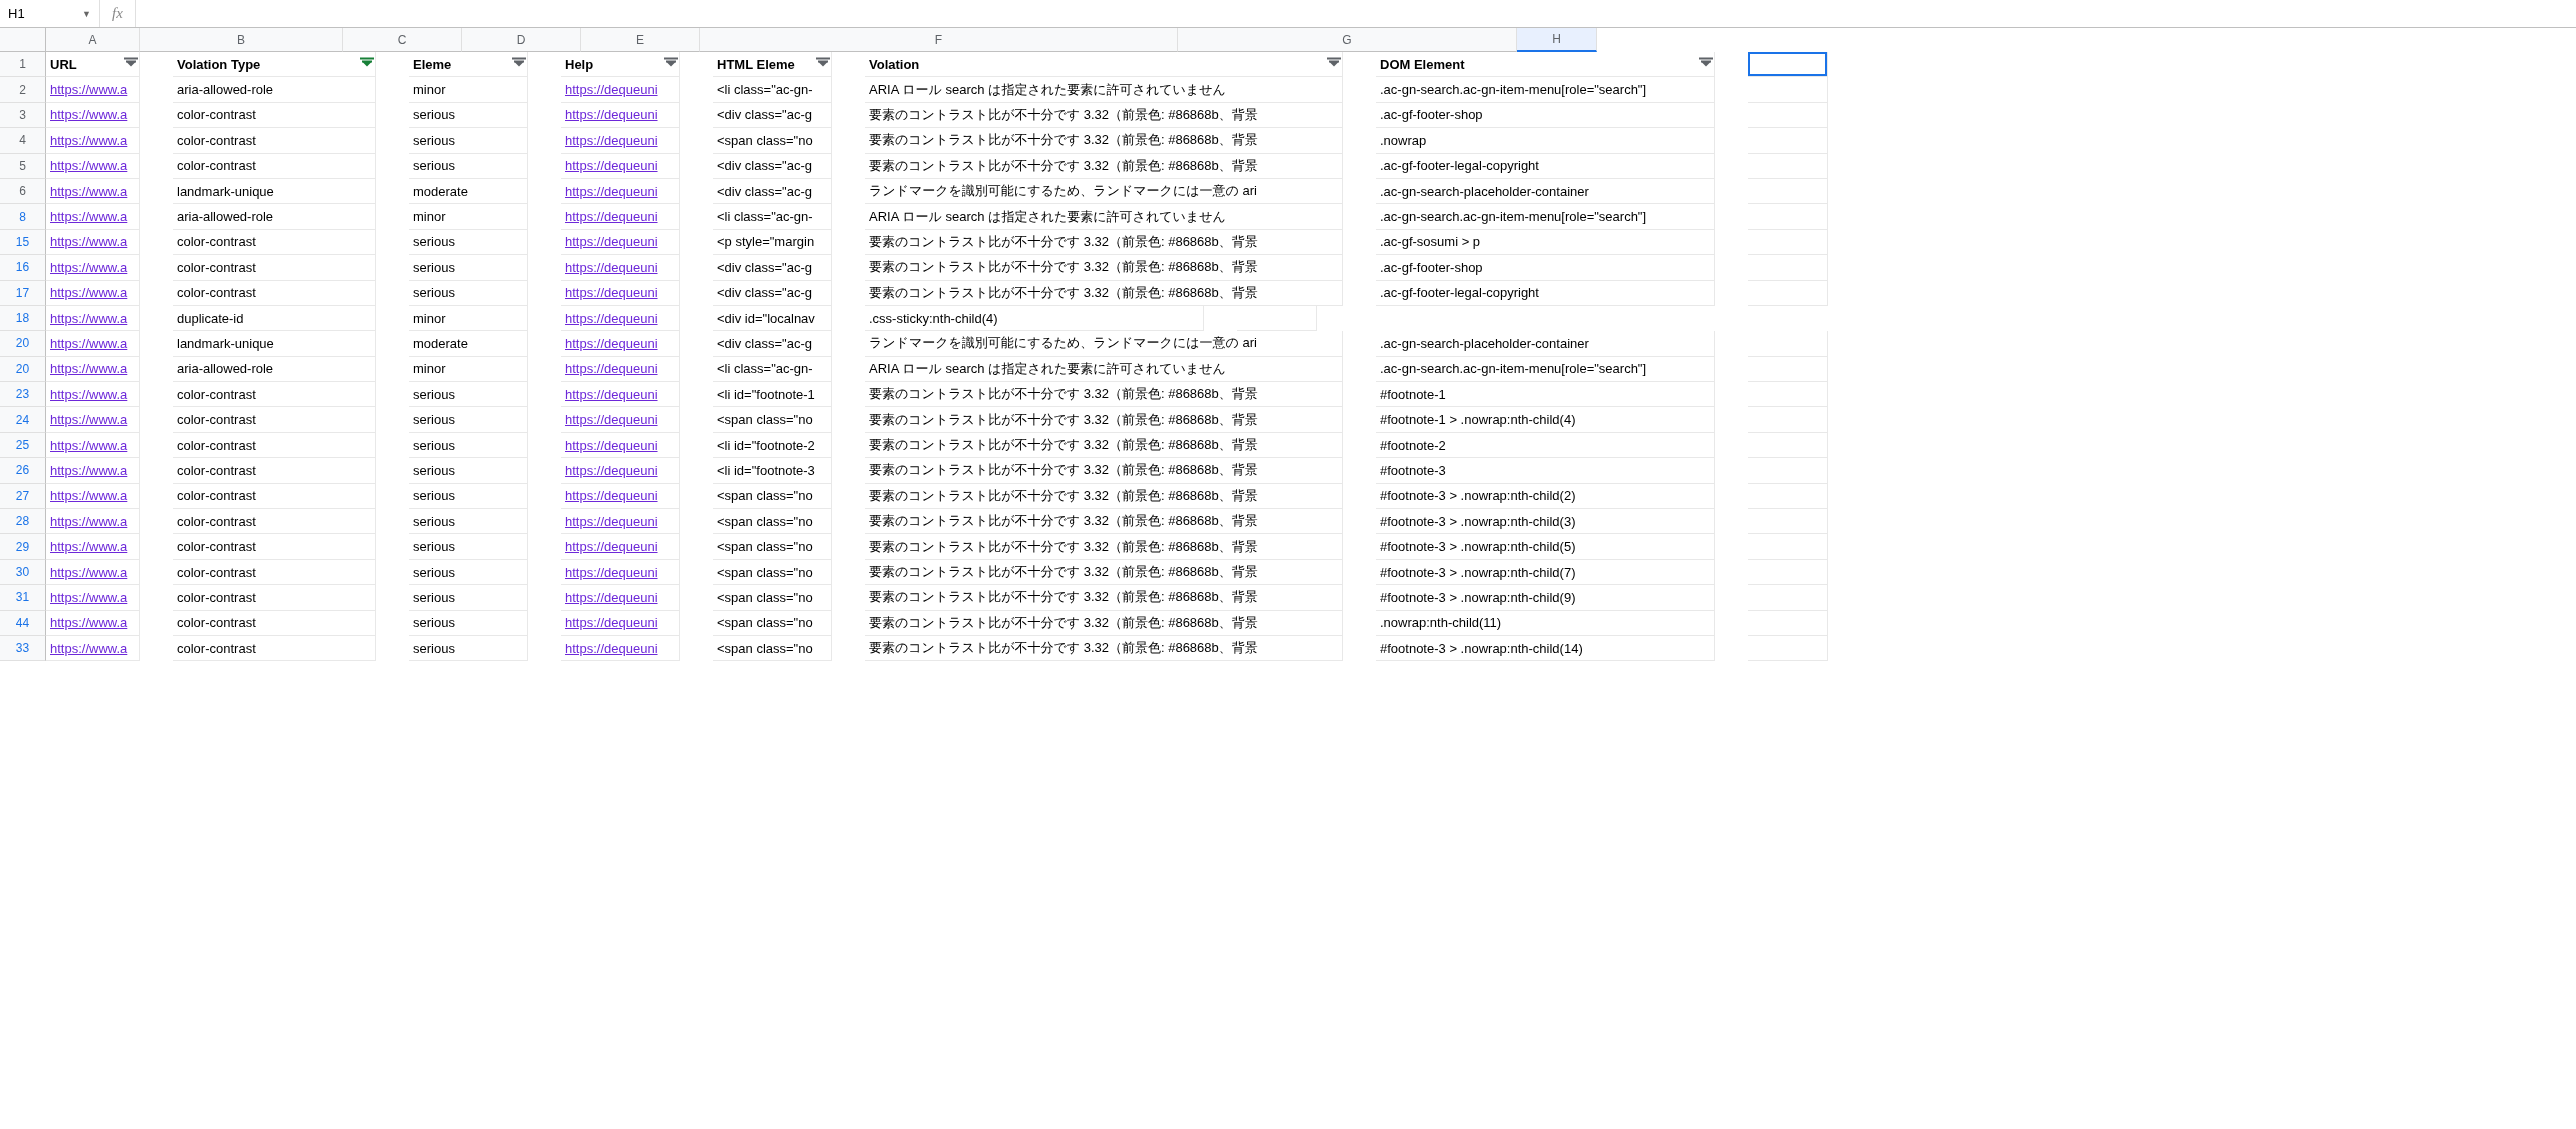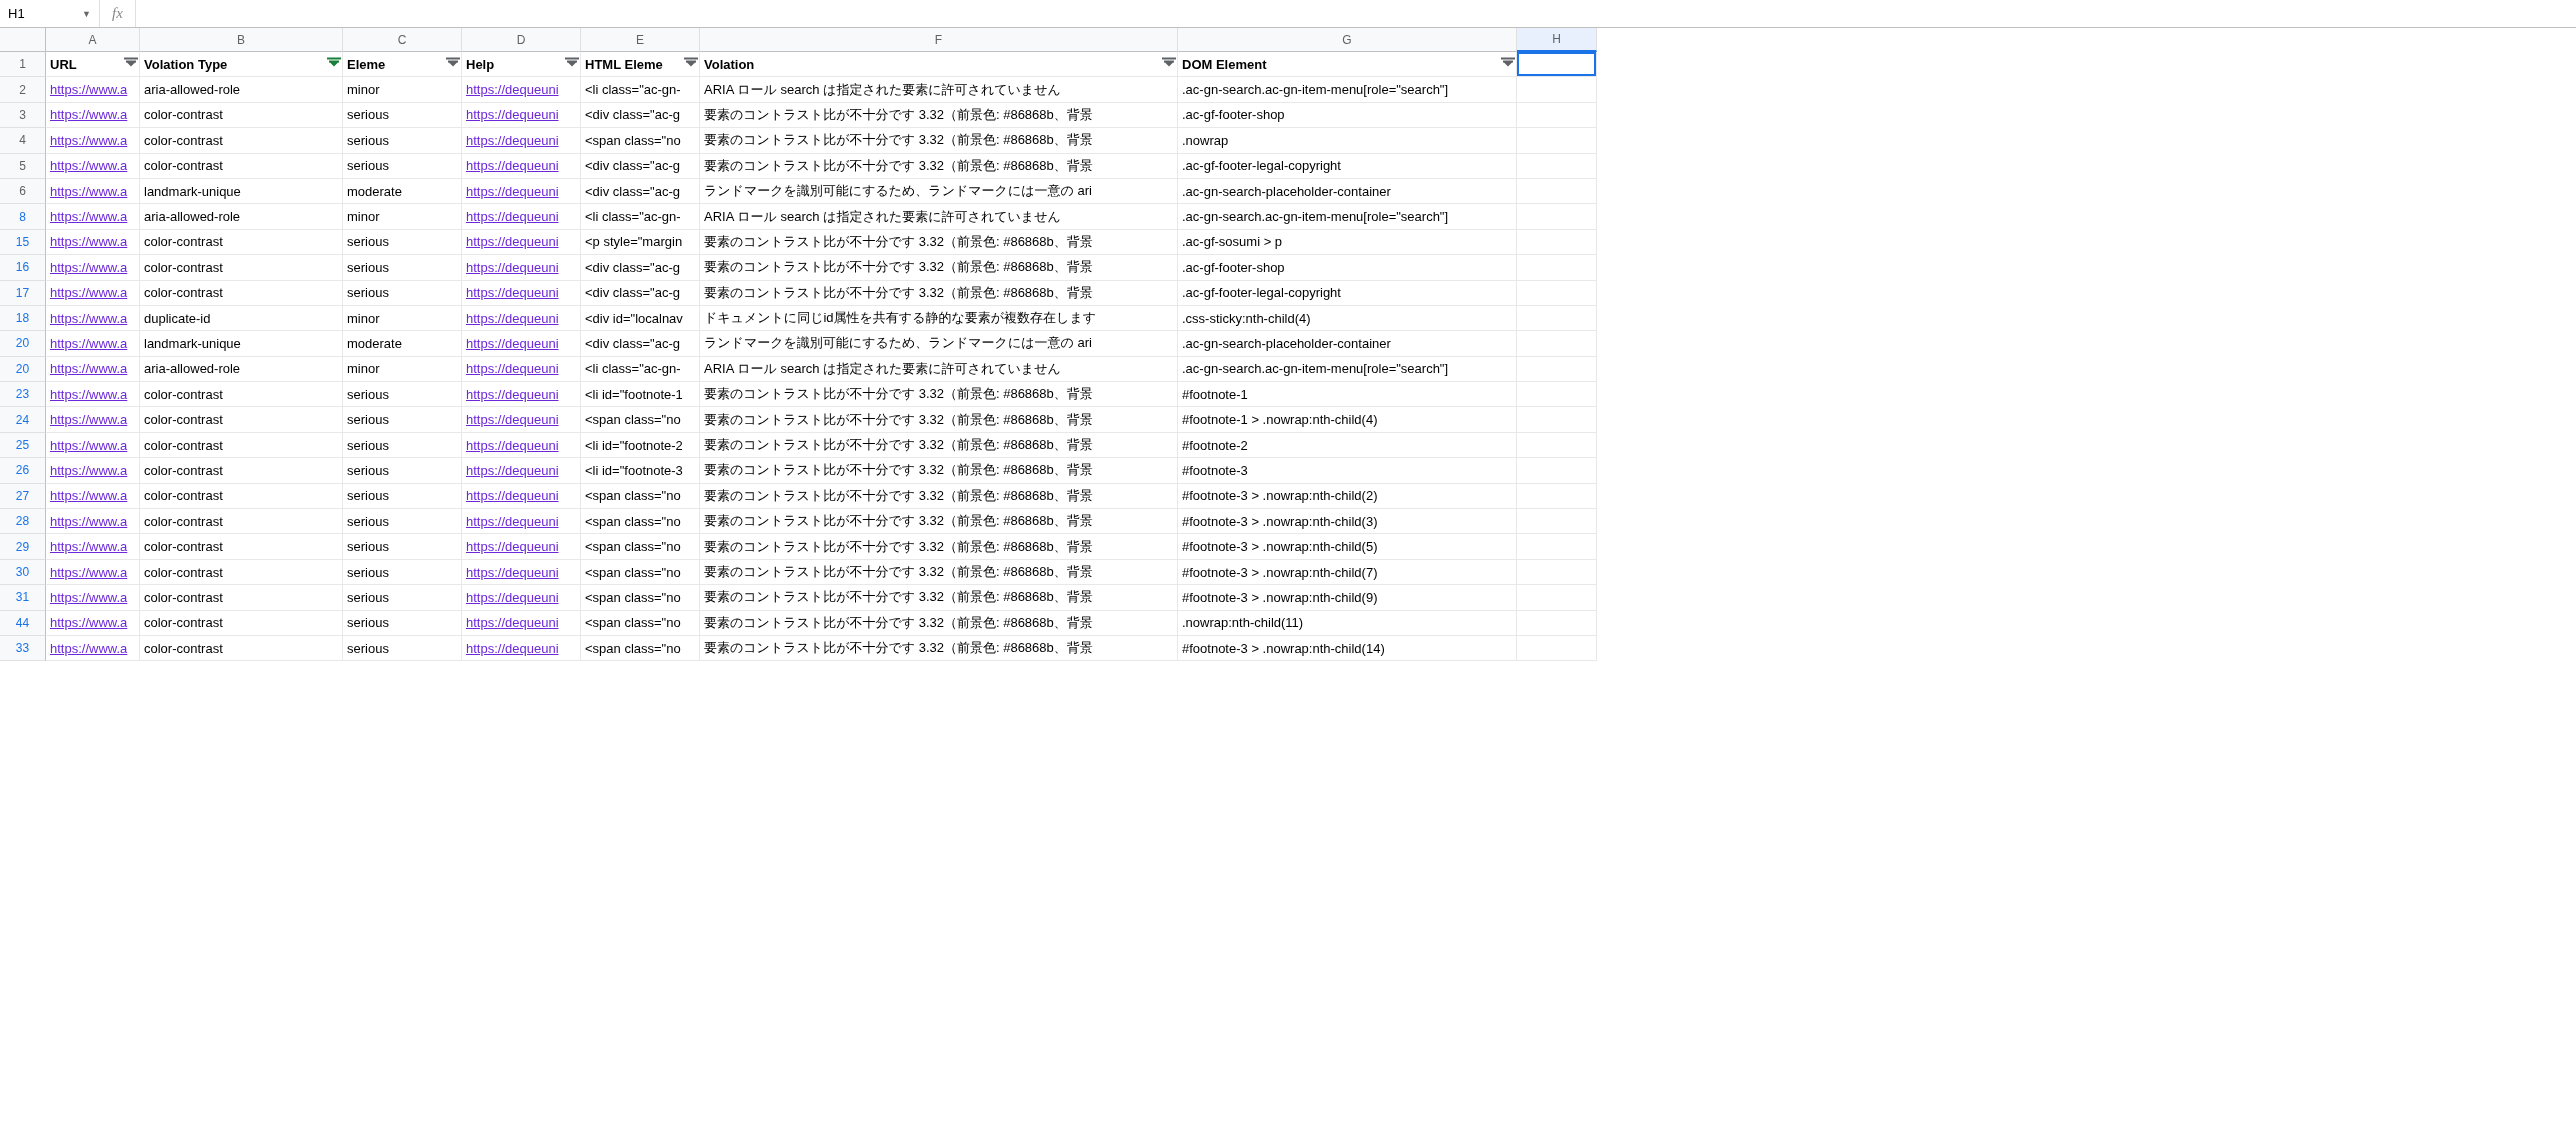--- a/index.html
+++ b/index.html
@@ -98,20 +98,21 @@
     .row-header.filtered {
       color: #1a73e8;
     }
     
     .cells {
       flex: 1;
     }
     .row {
       display: flex;
       height: 25.4px;
+      gap: 33px;
     }
     .cell {
       border-right: 1px solid #e8e8e8;
       border-bottom: 1px solid #e8e8e8;
       padding: 0 4px;
       display: flex;
       align-items: center;
       overflow: hidden;
       white-space: nowrap;
       flex-shrink: 0;
@@ -342,21 +343,20 @@
         <div class="cell col-f">要素のコントラスト比が不十分です 3.32（前景色: #86868b、背景</div>
         <div class="cell col-g">.ac-gf-footer-legal-copyright</div>
         <div class="cell col-h"></div>
       </div>
       <div class="row">
         <div class="cell col-a link">https://www.a</div>
         <div class="cell col-b">duplicate-id</div>
         <div class="cell col-c">minor</div>
         <div class="cell col-d link">https://dequeuni</div>
         <div class="cell col-e">&lt;div id="localnav</div>
-        <div class="cell col-f">ドキュメントに同じid属性を共有する静的な要素が複数存在します</div>
         <div class="cell col-g">.css-sticky:nth-child(4)</div>
         <div class="cell col-h"></div>
       </div>
       <div class="row">
         <div class="cell col-a link">https://www.a</div>
         <div class="cell col-b">landmark-unique</div>
         <div class="cell col-c">moderate</div>
         <div class="cell col-d link">https://dequeuni</div>
         <div class="cell col-e">&lt;div class="ac-g</div>
         <div class="cell col-f">ランドマークを識別可能にするため、ランドマークには一意の ari</div>

